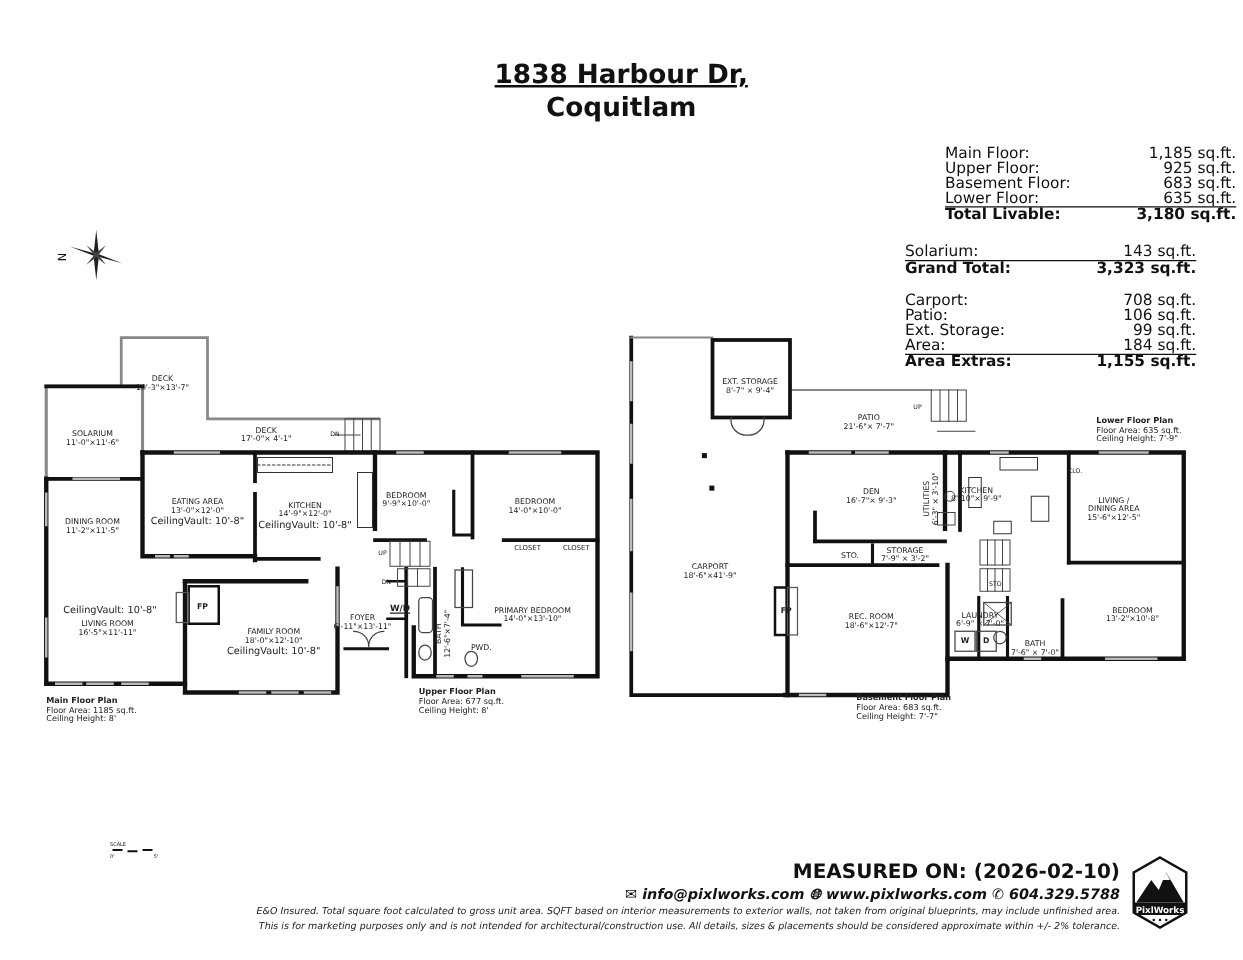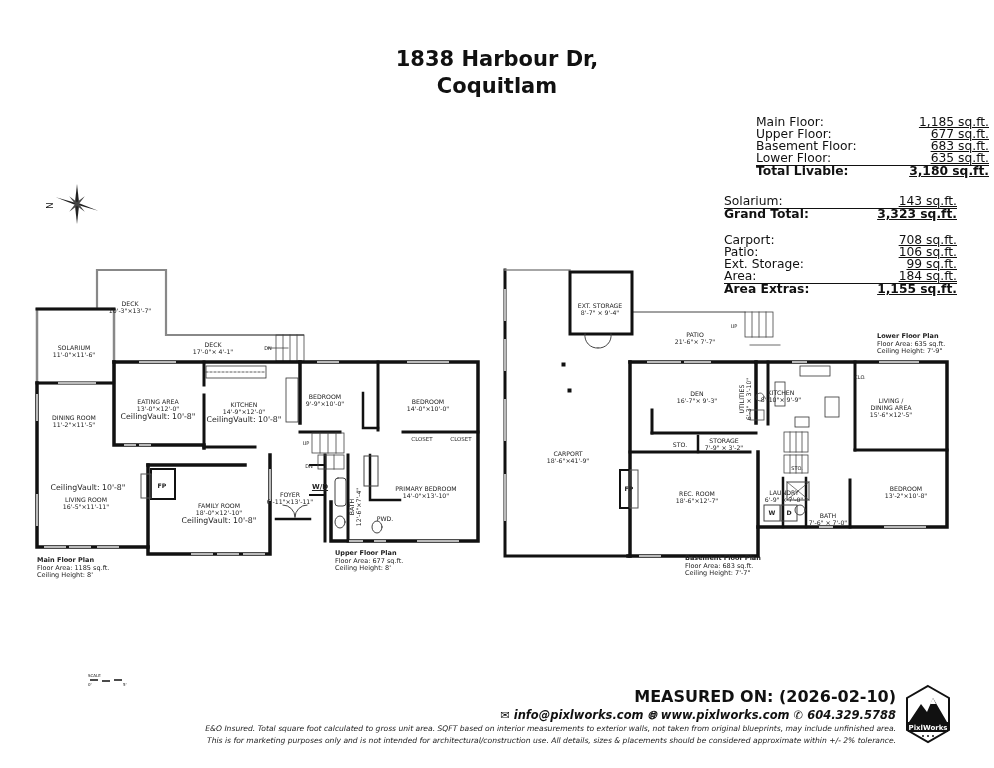--- a/index.html
+++ b/index.html
@@ -2,44 +2,44 @@
 <html><head>
 <meta charset="utf-8">
 <style>
   html, body { margin:0; padding:0; background:#ffffff; }
   body { width:994px; height:768px; position:relative; overflow:hidden; font-family:"DejaVu Sans", sans-serif; color:#111; }
   .abs { position:absolute; }
   .title { position:absolute; left:0; width:994px; text-align:center; font-weight:bold; font-size:21px; line-height:27px; color:#111; }
   .area-table { position:absolute; left:724px; width:233px; font-family:"DejaVu Sans", sans-serif; font-size:12.3px; line-height:11.8px; }
   .area-row { display:flex; justify-content:space-between; height:12px; }
   .area-row.total { font-weight:bold; border-top:1.5px solid #111; }
-  .area-row .val { text-align:center;text-decoration:underline; }
+  .area-row .val { text-align:center; }
   .room { position:absolute; font-size:6.2px; line-height:7px; text-align:center; color:#222; white-space:nowrap; transform:translateX(-50%); }
   .room .vault { font-size:7.8px; line-height:10px; }
   .plan-label { position:absolute; font-size:6.5px; line-height:7.6px; color:#222; }
   .plan-label .hd { font-weight:bold; }
   .footer-measured { position:absolute; right:98px; top:687px; font-weight:bold; font-size:16px; }
   .footer-contact { position:absolute; right:98px; top:708px; font-weight:bold; font-style:italic; font-size:11.5px; white-space:nowrap; }
   .disclaimer { position:absolute; right:98px; text-align:right; font-style:italic; font-size:7.6px; white-space:nowrap; color:#222; }
   svg.plans { position:absolute; left:0; top:0; }
 </style>
 </head>
 <body>
 
-<div class="title" style="top:46px;">1838 Harbour Dr,</div>
+<div class="title" style="top:46px;text-decoration:underline;">1838 Harbour Dr,</div>
 <div class="title" style="top:73px;">Coquitlam</div>
 
 <div class="area-table" style="top:117px;margin-left:32px;">
   <div class="area-row">
       <span>Main Floor:</span>
       <span class="val">1,185 sq.ft.</span>
     </div>
   <div class="area-row">
       <span>Upper Floor:</span>
-      <span class="val">677 sq.ft.</span>
+      <span class="val">925 sq.ft.</span>
     </div>
   <div class="area-row">
       <span>Basement Floor:</span>
       <span class="val">683 sq.ft.</span>
     </div>
   <div class="area-row">
       <span>Lower Floor:</span>
       <span class="val">635 sq.ft.</span>
     </div>
   <div class="area-row total">

